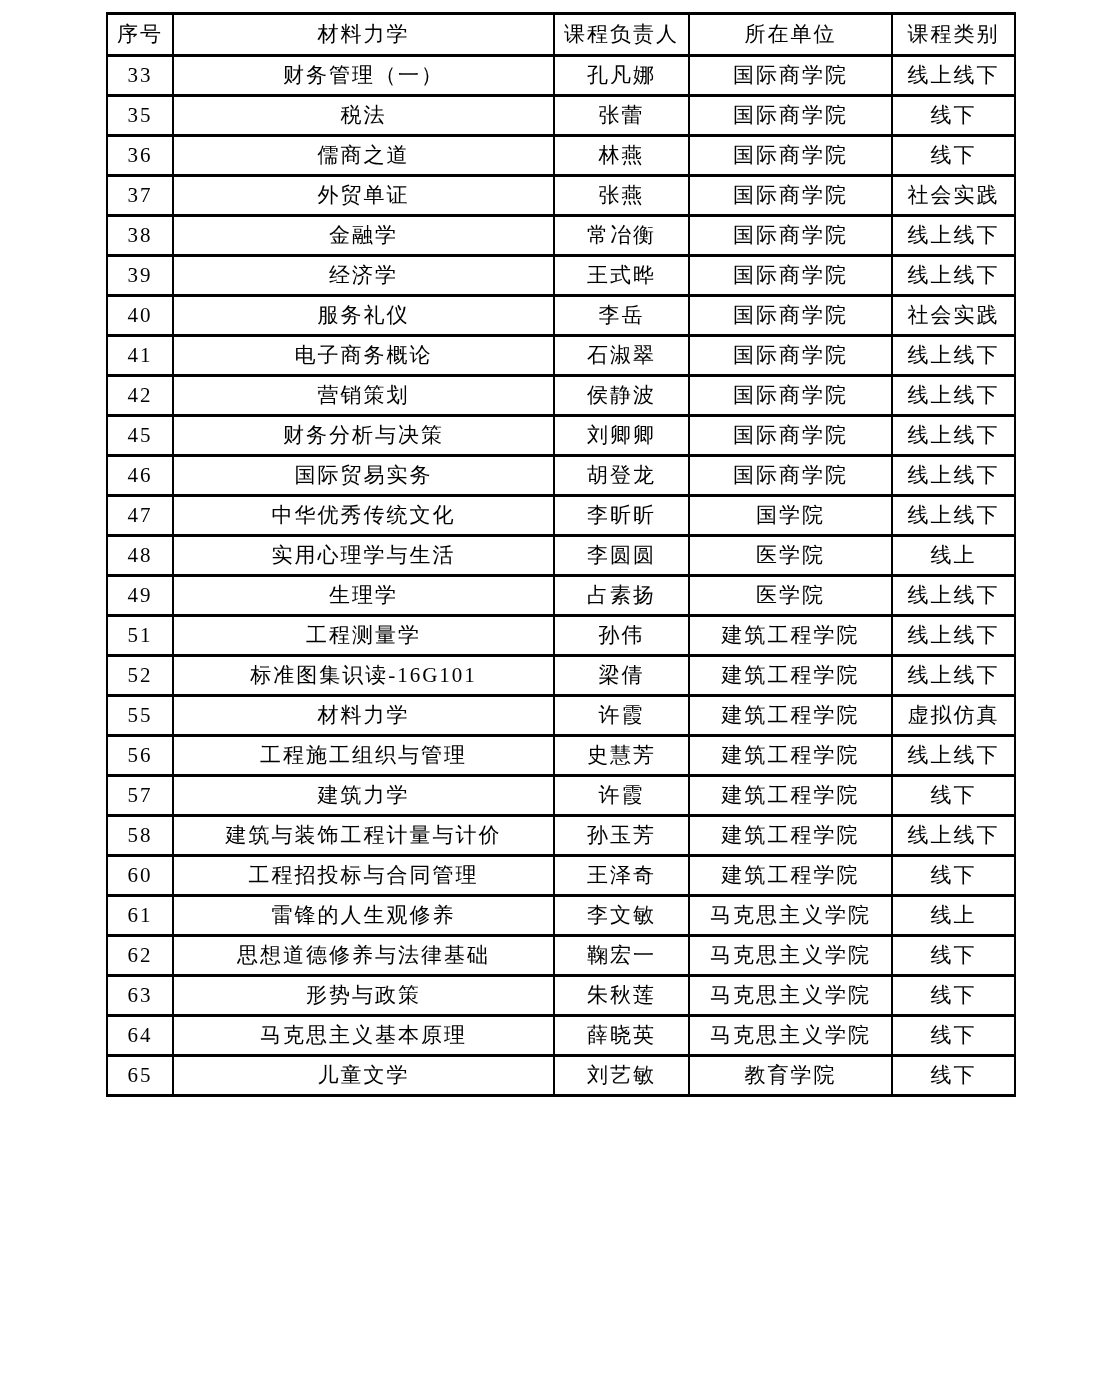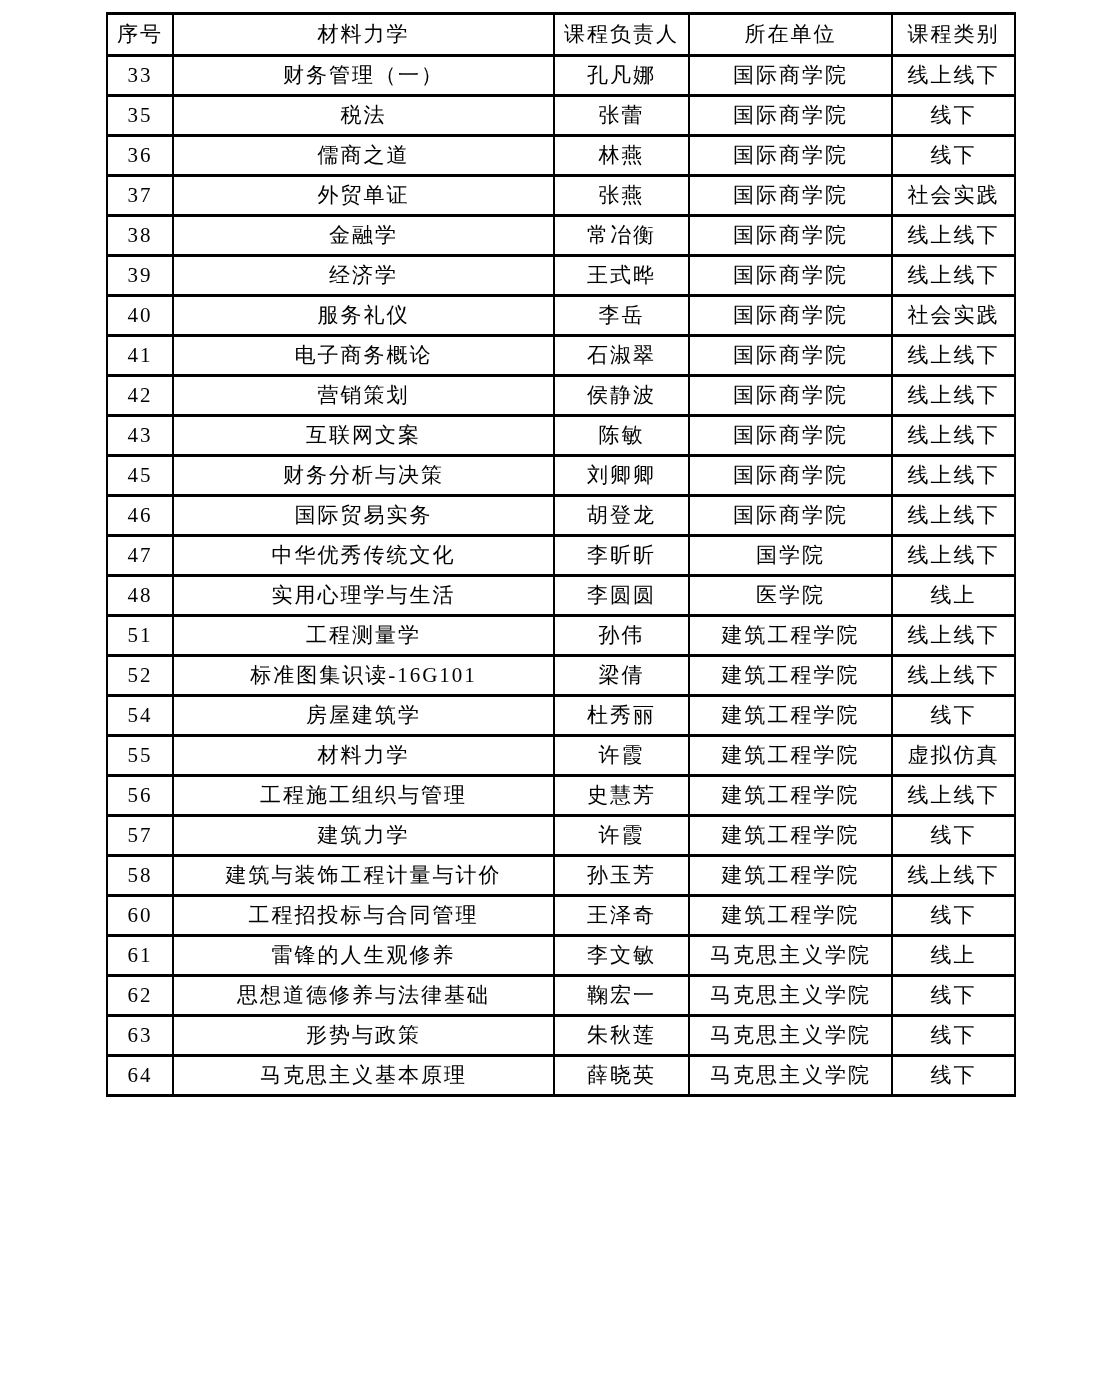--- a/index.html
+++ b/index.html
@@ -122,27 +122,20 @@
           <td>线上线下</td>
         </tr>
         <tr>
           <td>42</td>
           <td>营销策划</td>
           <td>侯静波</td>
           <td>国际商学院</td>
           <td>线上线下</td>
         </tr>
         <tr>
-          <td>43</td>
-          <td>互联网文案</td>
-          <td>陈敏</td>
-          <td>国际商学院</td>
-          <td>线上线下</td>
-        </tr>
-        <tr>
           <td>45</td>
           <td>财务分析与决策</td>
           <td>刘卿卿</td>
           <td>国际商学院</td>
           <td>线上线下</td>
         </tr>
         <tr>
           <td>46</td>
           <td>国际贸易实务</td>
           <td>胡登龙</td>
@@ -157,41 +150,41 @@
           <td>线上线下</td>
         </tr>
         <tr>
           <td>48</td>
           <td>实用心理学与生活</td>
           <td>李圆圆</td>
           <td>医学院</td>
           <td>线上</td>
         </tr>
         <tr>
+          <td>49</td>
+          <td>生理学</td>
+          <td>占素扬</td>
+          <td>医学院</td>
+          <td>线上线下</td>
+        </tr>
+        <tr>
           <td>51</td>
           <td>工程测量学</td>
           <td>孙伟</td>
           <td>建筑工程学院</td>
           <td>线上线下</td>
         </tr>
         <tr>
           <td>52</td>
           <td>标准图集识读-16G101</td>
           <td>梁倩</td>
           <td>建筑工程学院</td>
           <td>线上线下</td>
         </tr>
         <tr>
-          <td>54</td>
-          <td>房屋建筑学</td>
-          <td>杜秀丽</td>
-          <td>建筑工程学院</td>
-          <td>线下</td>
-        </tr>
-        <tr>
           <td>55</td>
           <td>材料力学</td>
           <td>许霞</td>
           <td>建筑工程学院</td>
           <td>虚拟仿真</td>
         </tr>
         <tr>
           <td>56</td>
           <td>工程施工组织与管理</td>
           <td>史慧芳</td>
@@ -238,17 +231,24 @@
           <td>形势与政策</td>
           <td>朱秋莲</td>
           <td>马克思主义学院</td>
           <td>线下</td>
         </tr>
         <tr>
           <td>64</td>
           <td>马克思主义基本原理</td>
           <td>薛晓英</td>
           <td>马克思主义学院</td>
+          <td>线下</td>
+        </tr>
+        <tr>
+          <td>65</td>
+          <td>儿童文学</td>
+          <td>刘艺敏</td>
+          <td>教育学院</td>
           <td>线下</td>
         </tr>
       </tbody>
   </table>
 </div>
 
 </body></html>

